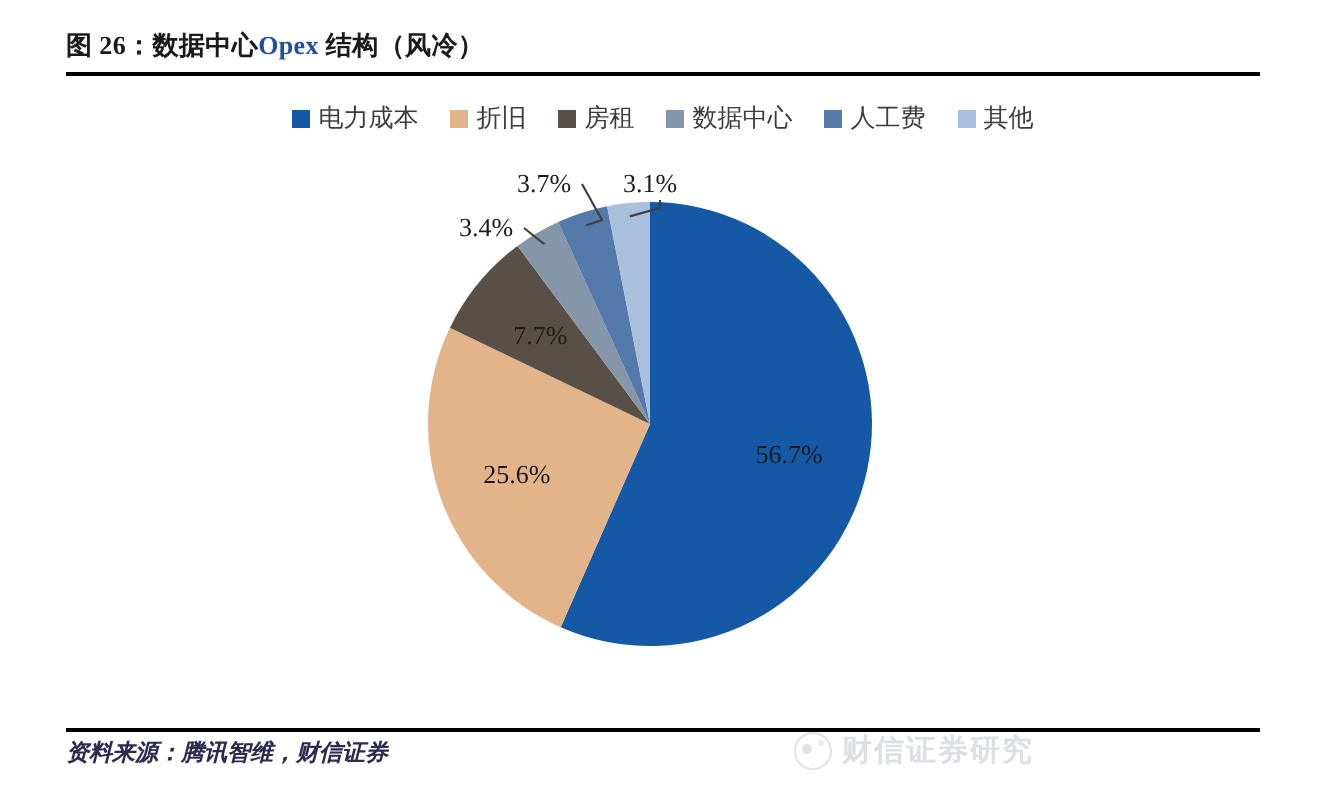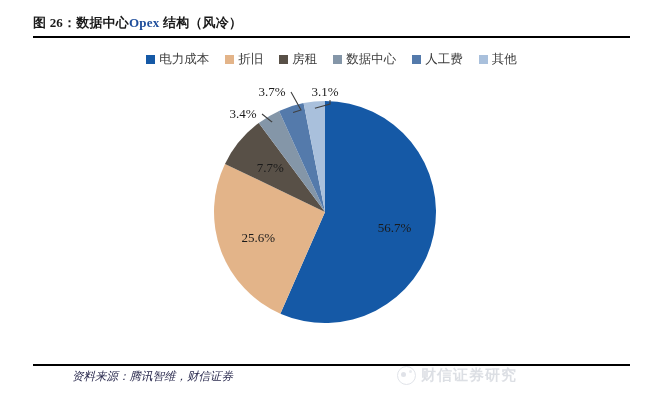--- a/index.html
+++ b/index.html
@@ -120,25 +120,24 @@
     width: 597px;
     height: 2px;
     background: #000000;
   }
   .footer-note {
     position: absolute;
     left: 33px;
     top: 369px;
     font-family: "Liberation Serif", "DejaVu Serif", serif;
     font-style: italic;
-    font-weight: normal;
+    font-weight: bold;
     font-size: 11.5px;
     color: #2b2b4f;
     white-space: nowrap;
-    margin-left: 39px;
   }
 
   .watermark {
     position: absolute;
     right: 22px;
     top: 366px;
     display: flex;
     align-items: center;
     gap: 5px;
     opacity: 0.30;

